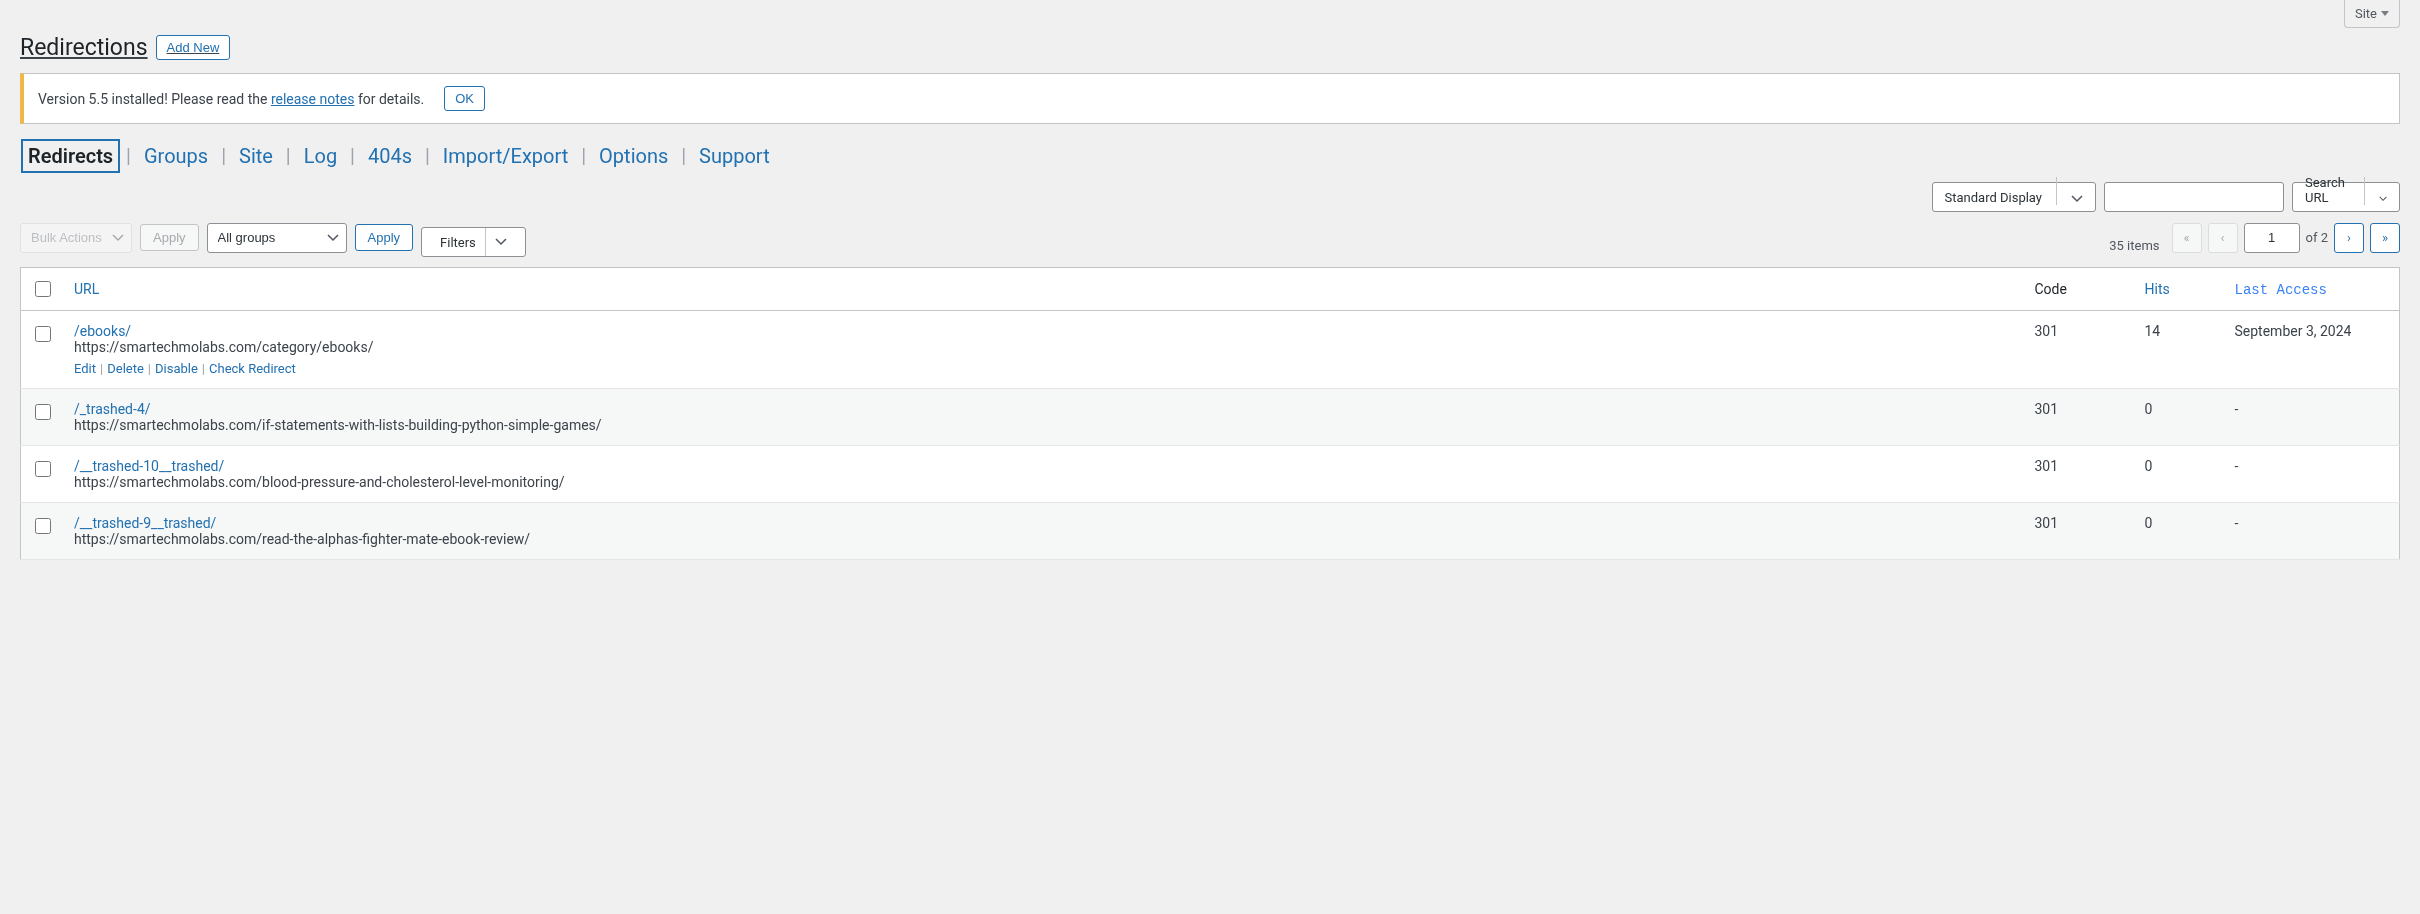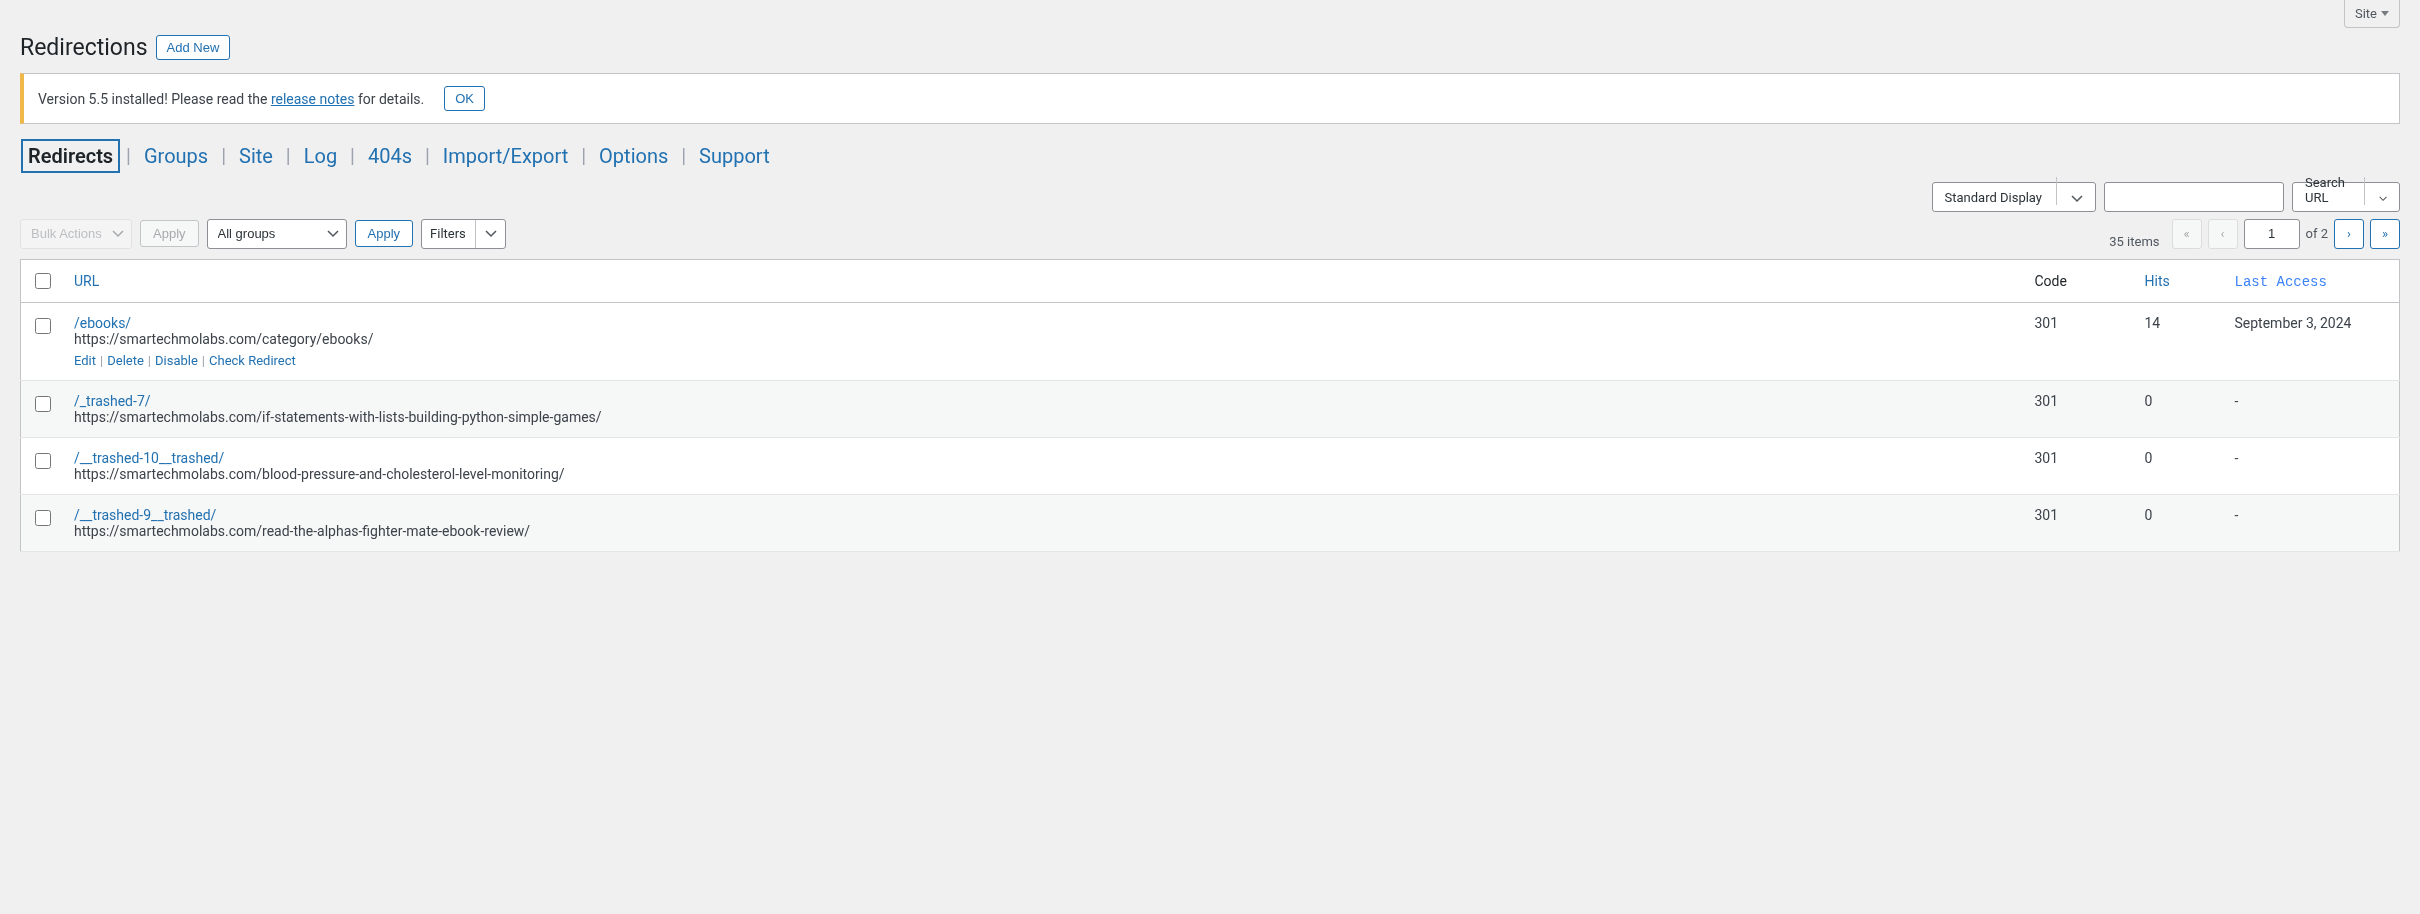--- a/index.html
+++ b/index.html
@@ -33,21 +33,21 @@
     cursor: pointer;
   }
   .caret-down {
     width: 0; height: 0;
     border-left: 4px solid transparent;
     border-right: 4px solid transparent;
     border-top: 5px solid #787c82;
   }
 
   
-  .heading-row { display: flex; align-items: center; gap: 8px; margin: 6px 0 12px 0; }
+  .heading-row { display: flex; align-items: center; gap: 8px; margin: 6px 0 12px 0; text-decoration: underline; }
   h1.page-title { font-size: 23px; font-weight: 400; color: #1d2327; margin: 0; }
   .btn-add-new {
     border: 1px solid #2271b1;
     color: #2271b1;
     background: #fff;
     border-radius: 3px;
     padding: 4px 10px;
     font-size: 13px;
     cursor: pointer;
   }
@@ -143,22 +143,23 @@
     color: #2271b1;
     background: #fff;
     border-radius: 3px;
     padding: 5px 12px;
     font-size: 13px;
     cursor: pointer;
   }
   .filters-btn {
     height: 30px;
     display: inline-flex; align-items: center; gap: 9px;
-    padding: 0 8px;
-    cursor: pointer;
+    padding: 0 18px;
+    cursor: pointer;
+    margin-top: 9px;
   }
 
   .left-controls { display: flex; align-items: center; gap: 8px; }
   .right-controls { display: flex; align-items: center; gap: 8px; }
 
   .pagination { display: flex; align-items: center; gap: 6px; color: #50575e; }
   .pagination .page-btn {
     min-width: 30px; height: 30px;
     display: inline-flex; align-items: center; justify-content: center;
     border-radius: 3px;
@@ -331,21 +332,21 @@
     <tbody id="table-body">
         <tr>
           <td class="check-col"><input type="checkbox" style=""></td>
           <td><a href="#" class="src-url">/ebooks/</a><div class="dst-url">https://smartechmolabs.com/category/ebooks/</div><div class="row-actions"><a href="#">Edit</a><span class="sep">|</span><a href="#">Delete</a><span class="sep">|</span><a href="#">Disable</a><span class="sep">|</span><a href="#">Check Redirect</a></div></td>
           <td class="col-code">301</td>
           <td class="col-hits">14</td>
           <td class="col-last">September 3, 2024</td>
         </tr>
         <tr>
           <td class="check-col"><input type="checkbox" style=""></td>
-          <td><a href="#" class="src-url">/_trashed-7/</a><div class="dst-url">https://smartechmolabs.com/if-statements-with-lists-building-python-simple-games/</div></td>
+          <td><a href="#" class="src-url">/_trashed-4/</a><div class="dst-url">https://smartechmolabs.com/if-statements-with-lists-building-python-simple-games/</div></td>
           <td class="col-code">301</td>
           <td class="col-hits">0</td>
           <td class="col-last">-</td>
         </tr>
         <tr>
           <td class="check-col"><input type="checkbox" style=""></td>
           <td><a href="#" class="src-url">/__trashed-10__trashed/</a><div class="dst-url">https://smartechmolabs.com/blood-pressure-and-cholesterol-level-monitoring/</div></td>
           <td class="col-code">301</td>
           <td class="col-hits">0</td>
           <td class="col-last">-</td>

